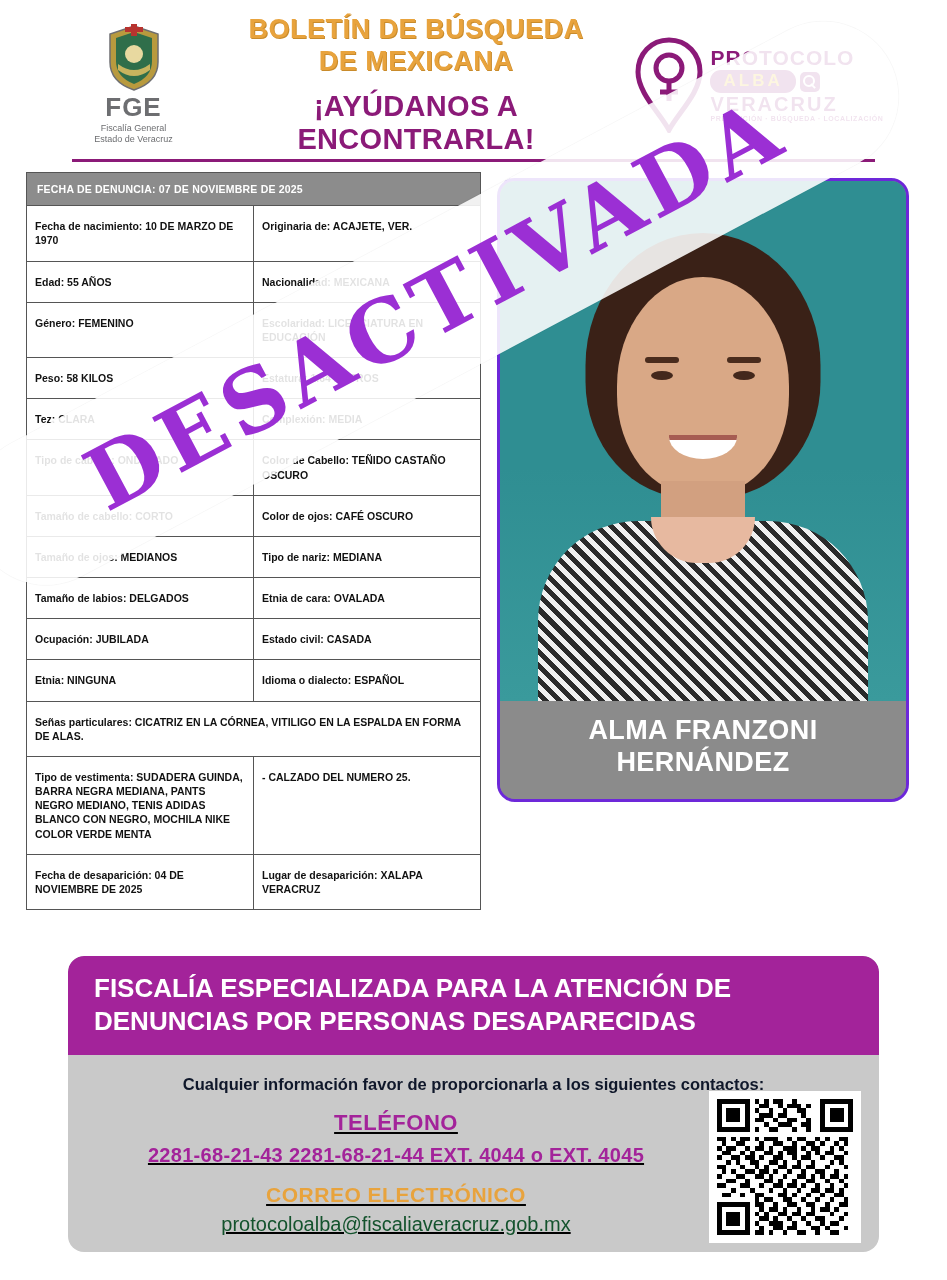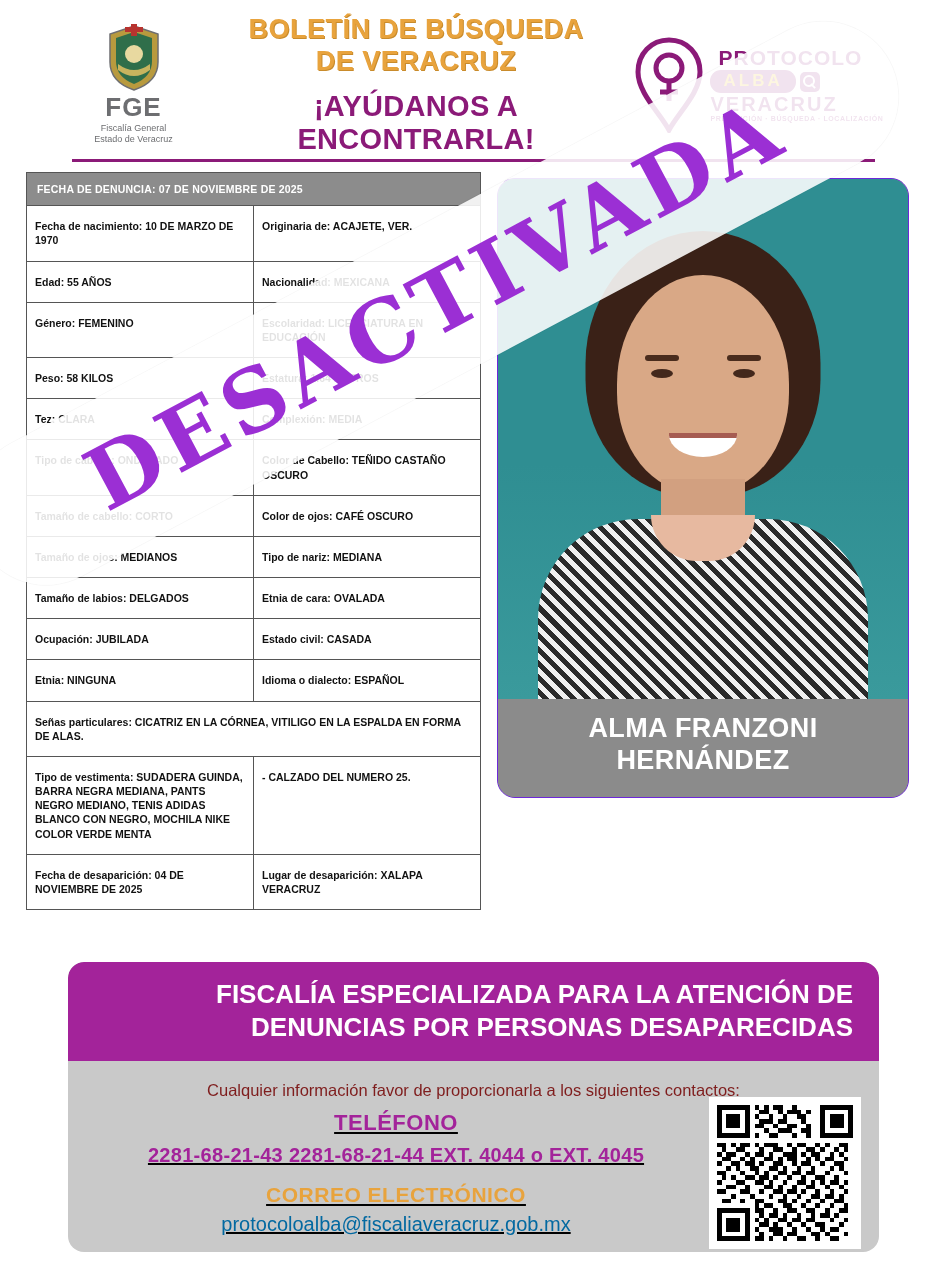--- a/index.html
+++ b/index.html
@@ -89,21 +89,20 @@
   .alba-text {
     margin-left: 4px;
     text-align: left;
   }
   .alba-protocolo {
     font-size: 21px;
     font-weight: bold;
     color: #8b1a78;
     letter-spacing: 1px;
     line-height: 1;
-    margin-left: 8px;
   }
   .alba-pillrow {
     display: flex;
     align-items: center;
     gap: 4px;
     margin-top: 2px;
   }
   .alba-pill {
     background: #8b1a78;
     color: #eab308;
@@ -187,21 +186,21 @@
     font-size: 10.5px;
     padding: 9px 10px;
     letter-spacing: 0.2px;
   }
   .td-left { width: 50%; }
   .td-right { width: 50%; }
 
   
   .photo-card {
     width: 412px;
-    border: 1px solid #6d28d9;
+    border: 3px solid #6d28d9;
     border-radius: 18px;
     overflow: hidden;
     background: #8b8b8b;
     margin-top: 6px;
   }
   .photo-area {
     height: 520px;
     position: relative;
     overflow: hidden;
     background: linear-gradient(180deg,#2f8e92 0%, #2f8e92 55%, #3a9a9c 100%);
@@ -319,38 +318,38 @@
     left: 68px;
     right: 68px;
     bottom: 28px;
     border-radius: 16px;
     overflow: hidden;
     background: #c9c9c9;
   }
   .footer-head {
     background: #a3239a;
     color: #fff;
-    text-align: right;
+    text-align: left;
     font-size: 26px;
     font-weight: bold;
     line-height: 1.25;
     padding: 16px 26px 18px 26px;
     border-radius: 16px 16px 0 0;
   }
   .footer-body {
     padding: 12px 18px 16px 18px;
     position: relative;
     min-height: 190px;
   }
   .footer-lead {
     text-align: center;
     font-size: 16.5px;
-    font-weight: normal;
-    color: #7f1d1d;
-    margin: 8px 0 10px 0;
+    font-weight: bold;
+    color: #0f172a;
+    margin: 8px 0 16px 0;
   }
   .contact-col {
     width: 620px;
     text-align: center;
     text-decoration: underline;
   }
   .tel-label {
     color: #a3239a;
     font-size: 22px;
     font-weight: bold;
@@ -364,21 +363,21 @@
     letter-spacing: 0.3px;
   }
   .mail-label {
     color: #e8a33d;
     font-size: 21px;
     font-weight: bold;
     margin-top: 16px;
     letter-spacing: 0.5px;
   }
   .mail-addr {
-    color: #0369a1;
+    color: #14532d;
     font-size: 20px;
     margin-top: 6px;
   }
   .qr-box {
     position: absolute;
     right: 18px;
     top: 36px;
     width: 152px;
     height: 152px;
     background: #fff;
@@ -403,21 +402,21 @@
           <path d="M12 40 Q28 52 44 40 L44 46 Q28 58 12 46 Z" fill="#c7b45e"></path>
         </svg>
       </div>
       <div class="fge-text">FGE</div>
       <div class="fge-sub">Fiscalía General<br>Estado de Veracruz</div>
     </div>
 
     <div class="title-block">
       <div class="title-main">
         <div>BOLETÍN DE BÚSQUEDA</div>
-        <div>DE VERACRUZ</div>
+        <div>DE MEXICANA</div>
       </div>
       <div class="title-sub">¡AYÚDANOS A ENCONTRARLA!</div>
     </div>
 
     <div class="alba-block">
       <div class="alba-pin">
         <svg viewBox="0 0 74 96" width="74" height="96">
           <path d="M37 3 C19 3 6 17 6 35 C6 56 28 76 37 93 C46 76 68 56 68 35 C68 17 55 3 37 3 Z" fill="none" stroke="#8b1a78" stroke-width="5"></path>
           <circle cx="37" cy="31" r="13" fill="none" stroke="#8b1a78" stroke-width="5"></circle>
           <line x1="37" y1="44" x2="37" y2="64" stroke="#8b1a78" stroke-width="5"></line>

